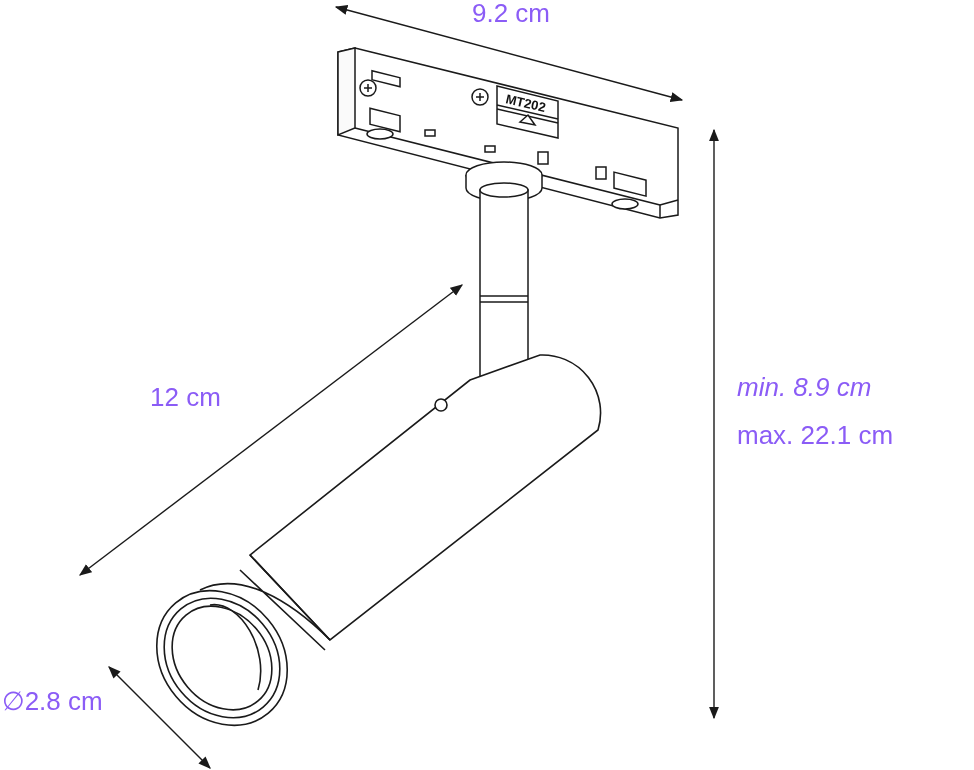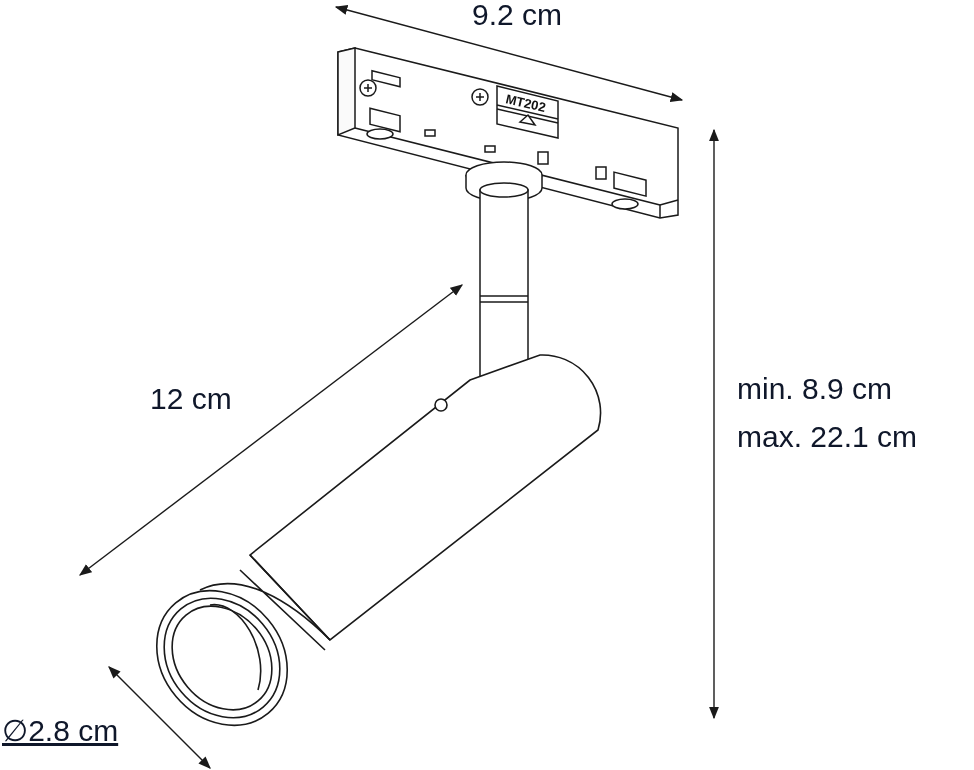--- a/index.html
+++ b/index.html
@@ -1,24 +1,24 @@
 <!DOCTYPE html>
 <html><head>
 <meta charset="utf-8">
 <style>
   html, body { margin: 0; padding: 0; background: #ffffff; }
   body { width: 974px; height: 770px; position: relative; overflow: hidden;
          font-family: "Liberation Sans", sans-serif; color: #111; }
   svg.drawing { position: absolute; left: 0; top: 0; }
-  .dim-label { position: absolute; font-size: 30px; line-height: 1; white-space: nowrap; color: #0f172a; }
+  .dim-label { position: absolute; font-size: 26px; line-height: 1; white-space: nowrap; color: #8b5cf6; }
   #lbl-width { left: 472px; top: 0px; }
   #lbl-length { left: 150px; top: 384px; }
-  #lbl-height-min { left: 737px; top: 374px; }
+  #lbl-height-min { left: 737px; top: 374px; font-style: italic; }
   #lbl-height-max { left: 737px; top: 422px; }
-  #lbl-diameter { left: 2px; top: 716px; text-decoration: underline; }
+  #lbl-diameter { left: 2px; top: 688px; }
 </style>
 </head>
 <body>
 
 <svg class="drawing" width="974" height="770" viewBox="0 0 974 770" xmlns="http://www.w3.org/2000/svg">
   <defs>
     <marker id="arr" viewBox="0 0 10 10" refX="9" refY="5" markerWidth="9" markerHeight="9" orient="auto-start-reverse">
       <path d="M0,1 L10,5 L0,9 z" fill="#1a1a1a"></path>
     </marker>
   </defs>

